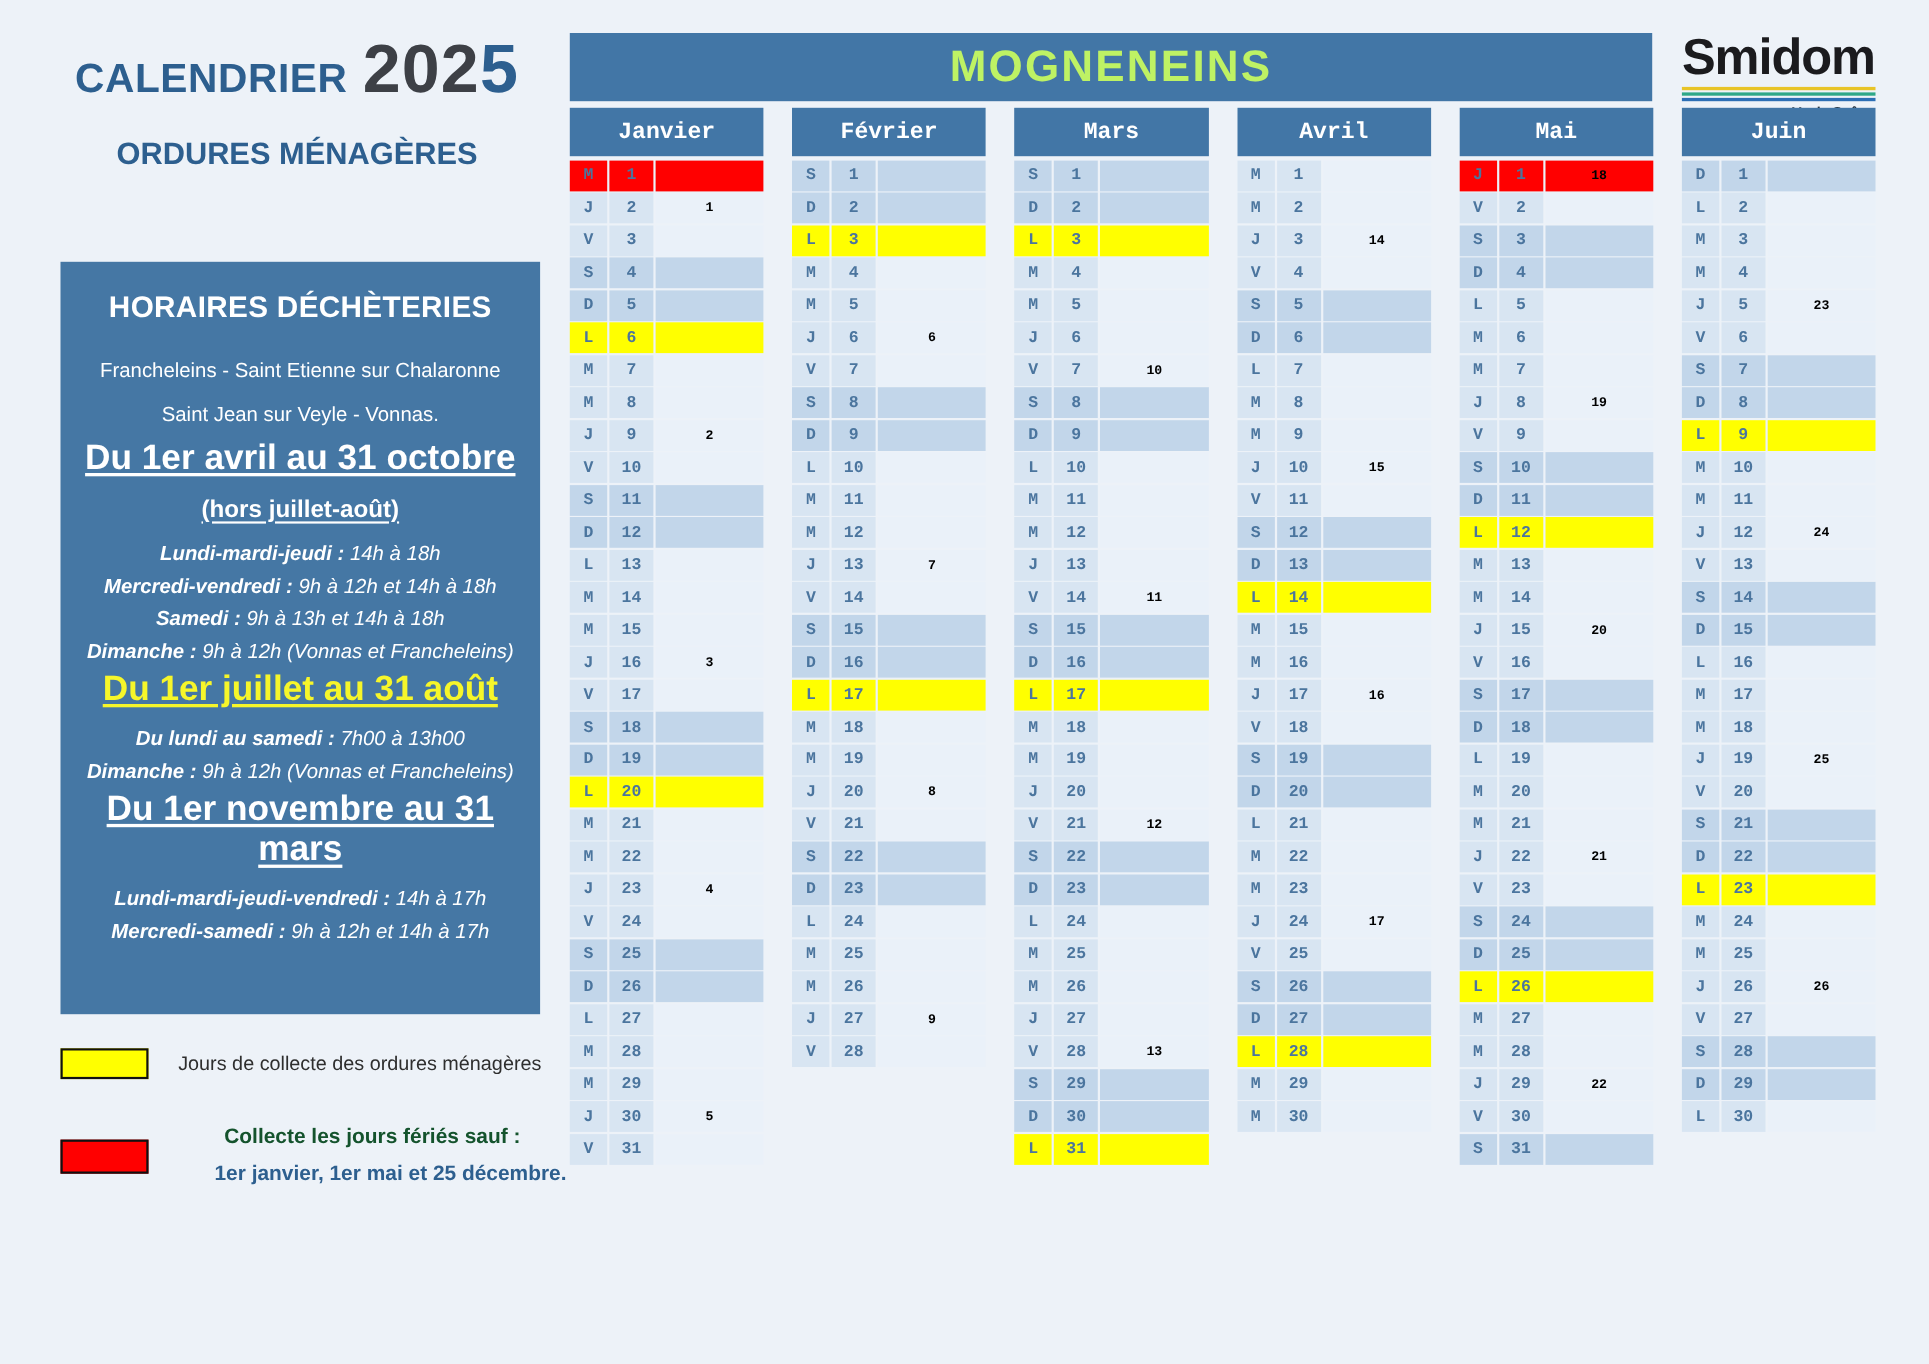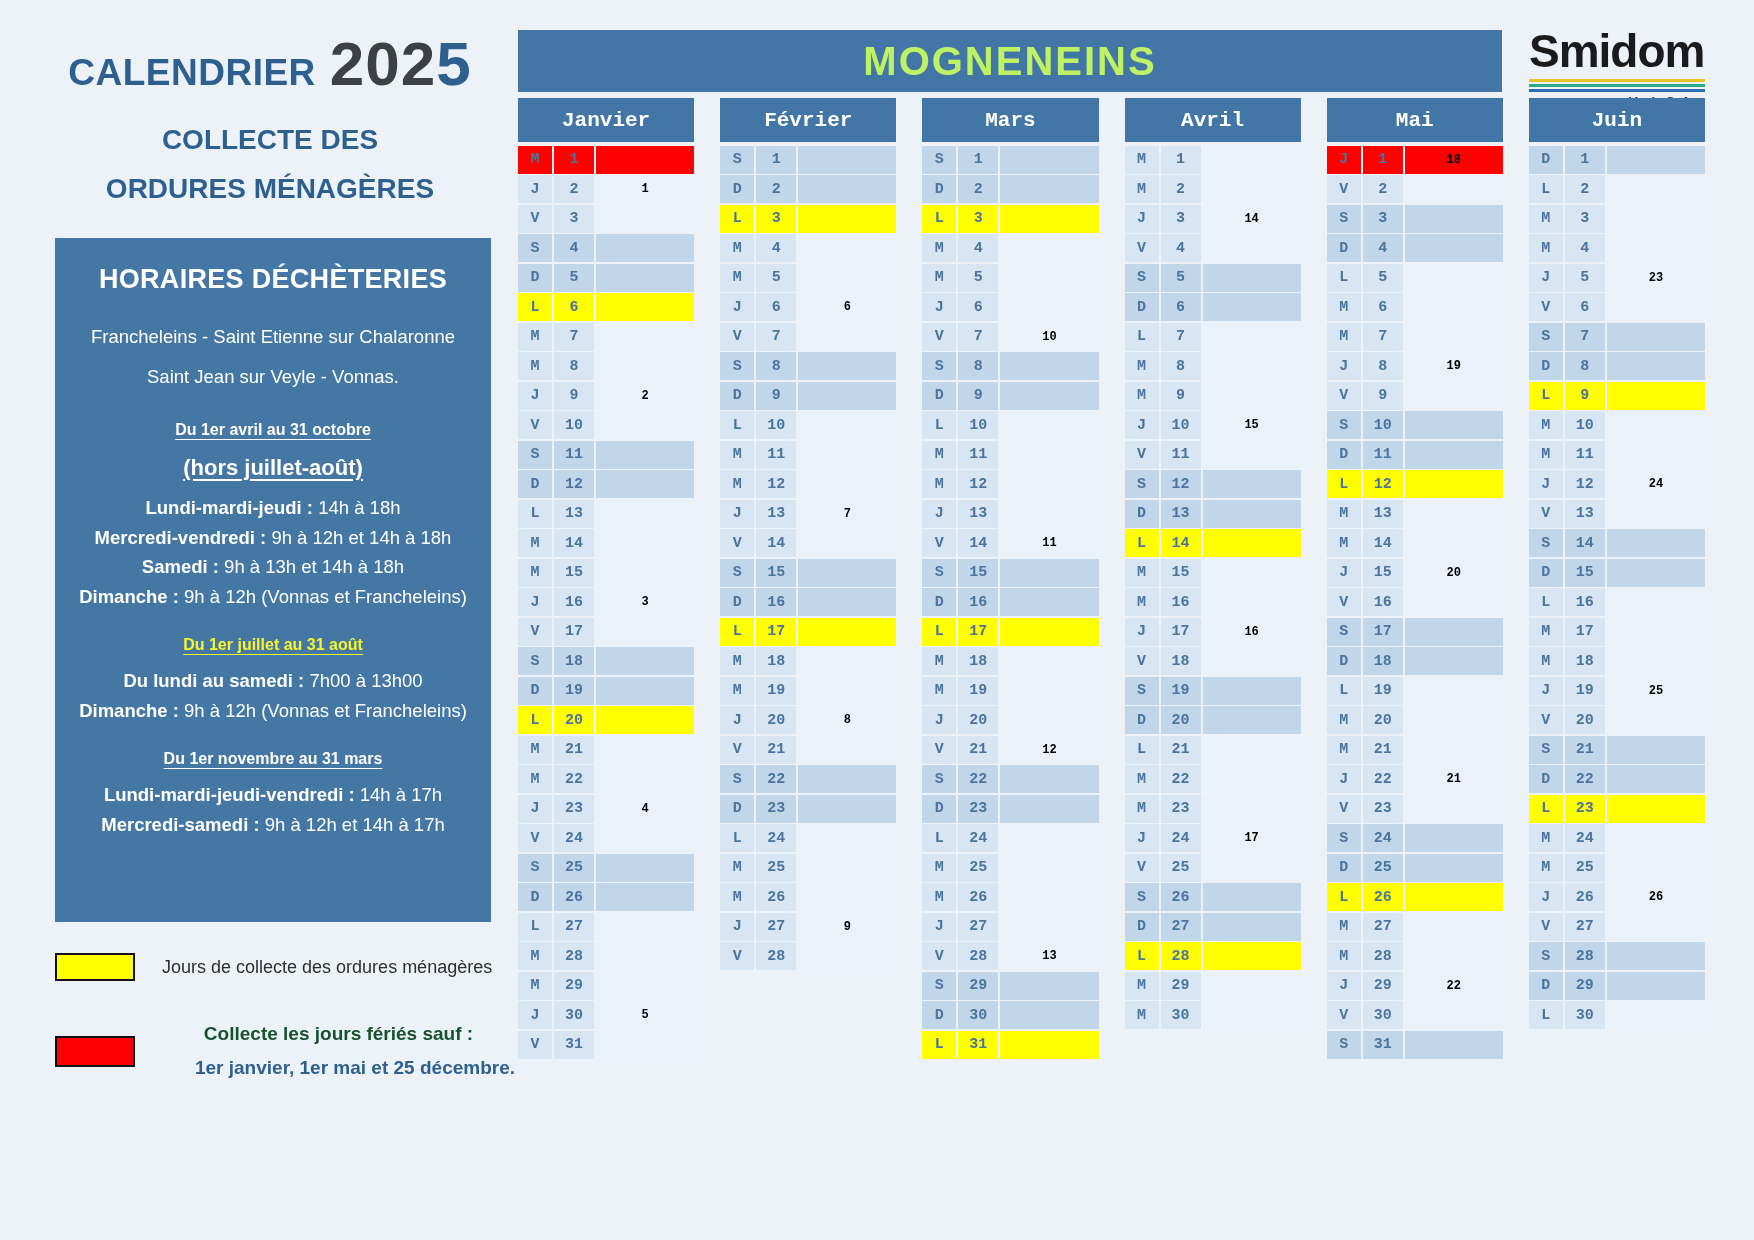--- a/index.html
+++ b/index.html
@@ -28,26 +28,26 @@
   .t-year{font-size:62px;font-weight:800;color:#3d4046;letter-spacing:1px;}
   .t-year .last{color:var(--blue-txt);}
   .subtitle{margin-top:16px;text-align:center;font-size:28px;font-weight:700;color:var(--blue-txt);line-height:1.75;}
   .panel{
     position:absolute;left:15px;top:210px;width:436px;height:684px;
     background:#4577a4;color:#fff;text-align:center;
     padding:26px 8px 10px 8px;
   }
   .p-title{font-size:27px;font-weight:800;margin-bottom:22px;letter-spacing:.3px;}
   .p-loc{font-size:18.5px;line-height:2.15;}
-  .p-sec-h{font-size:16px;font-weight:800;text-decoration:underline;text-underline-offset:4px;margin-top:24px;}
+  .p-sec-h{font-size:32px;font-weight:800;text-decoration:underline;text-underline-offset:4px;}
   .p-sec-h.yellow{color:#f6f62a;}
   .p-sec-sub{font-size:22px;font-weight:800;text-decoration:underline;text-underline-offset:4px;margin-top:16px;margin-bottom:6px;}
   .p-line{font-size:18.5px;line-height:1.62;}
   .p-line b{font-weight:800;}
-  .sec-lines{margin-top:12px;}
+  .sec-lines{margin-top:12px;font-style:italic;}
   
   .legend1{position:absolute;left:15px;top:925px;width:460px;display:flex;align-items:center;}
   .sw{width:80px;height:28px;border:2px solid #111;flex:none;}
   .sw.red{height:31px;}
   .legend1 .lg-txt{margin-left:27px;font-size:18px;color:#2e2e2e;}
   .legend2{position:absolute;left:15px;top:995px;width:460px;display:flex;align-items:center;}
   .lg-col{margin-left:27px;width:356px;text-align:center;}
   .lg-b1{font-size:19px;font-weight:800;color:#14532d;}
   .lg-b2{font-size:19px;font-weight:800;color:var(--blue-txt);margin-top:12px;text-align:right;}
   
@@ -85,21 +85,20 @@
 </style>
 </head>
 <body>
 
 <div class="left">
   <div class="title-line">
     <span class="t-word">CALENDRIER</span>
     <span class="t-year"><span>202</span><span class="last">5</span></span>
   </div>
   <div class="subtitle">
-    <div>COLLECTE DES</div>
     <div>ORDURES MÉNAGÈRES</div>
   </div>
 
   <div class="panel">
     <div class="p-title">HORAIRES DÉCHÈTERIES</div>
     <div class="p-loc">Francheleins - Saint Etienne sur Chalaronne</div>
     <div class="p-loc">Saint Jean sur Veyle - Vonnas.</div>
     <div id="panel-sections">
         <div class="p-sec-h">Du 1er avril au 31 octobre</div>
         <div class="p-sec-sub">(hors juillet-août)</div>

